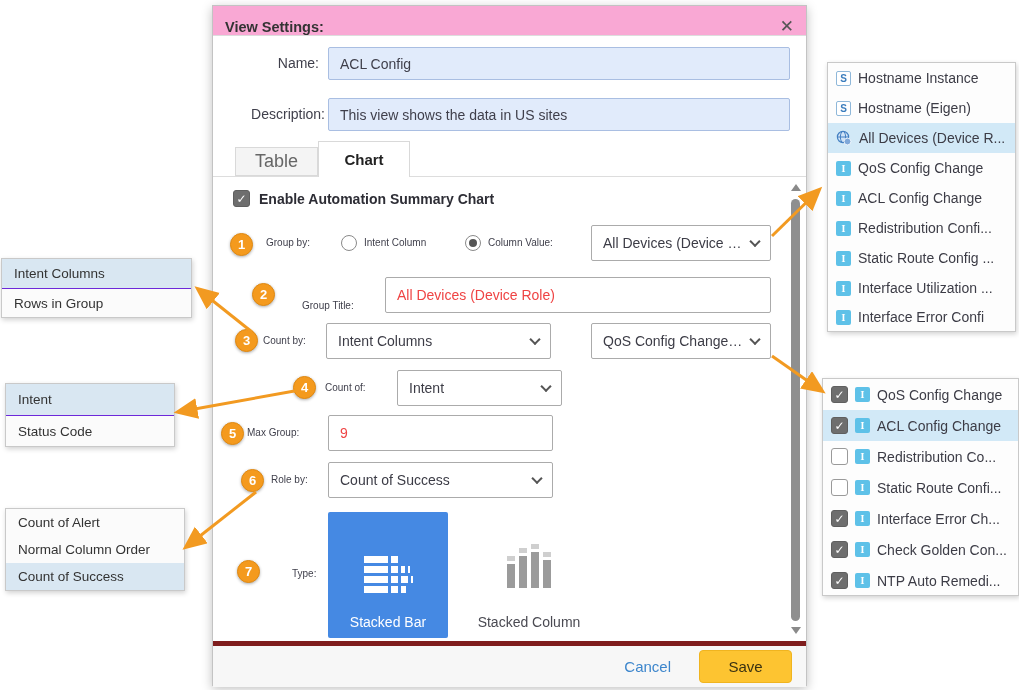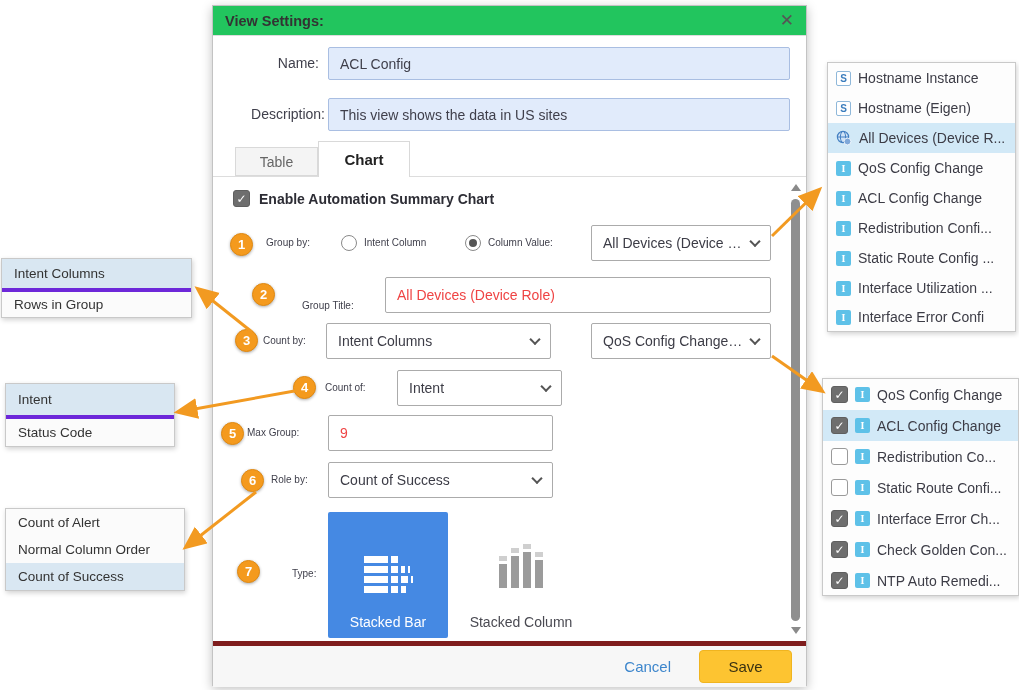--- a/index.html
+++ b/index.html
@@ -6,21 +6,21 @@
   html,body { width:1019px; height:690px; background:#ffffff;
     font-family:"Liberation Sans","DejaVu Sans",sans-serif; }
   #stage { position:relative; width:1019px; height:690px; overflow:hidden; background:#fff; }
 
   
   .panel { position:absolute; background:#fbfbfb; border:1px solid #c9c9c9;
     box-shadow:1px 2px 5px rgba(0,0,0,.18); z-index:3; }
   .p-item { display:flex; align-items:center; padding:0 12px; font-size:13.5px; color:#333;
     background:#fbfbfb; cursor:default; }
   .p-item.hl { background:#d9e7f2; }
-  .panel .sep { border-top:4px solid #6d28d9; }
+  .panel .sep { border-top:1px solid #6d28d9; }
 
   
   .rpanel { position:absolute; background:#fdfdfd; border:1px solid #c9c9c9;
     box-shadow:1px 2px 5px rgba(0,0,0,.18); z-index:3; }
   .r-item { display:flex; align-items:center; gap:7px; padding:0 8px; font-size:14px; color:#3c3c46;
     white-space:nowrap; overflow:hidden; }
   .r-item.hl { background:#d2e9f7; }
 
   .ibadge { width:15px; height:15px; flex:0 0 15px; background:#5ec1e8; color:#fff; border-radius:2px;
     font-size:10px; font-weight:bold; display:flex; align-items:center; justify-content:center;
@@ -37,59 +37,59 @@
 
   
   .rdo { width:16px; height:16px; border-radius:50%; border:1.5px solid #8a8a8a; background:#fff;
     position:relative; flex:0 0 16px; }
   .rdo.on::after { content:""; position:absolute; left:3px; top:3px; width:8px; height:8px;
     border-radius:50%; background:#555; }
 
   
   #dlg { position:absolute; left:212px; top:5px; width:595px; height:681px; background:#fff;
     border:1px solid #c3c3c3; box-shadow:0 3px 10px rgba(0,0,0,.25); z-index:2; }
-  #titlebar { position:absolute; left:0; top:0; width:100%; height:30px; background:#22c55e;
-    border-bottom:1px solid #ddd; display:flex; align-items:center; justify-content:space-between;
+  #titlebar { position:absolute; left:0; top:0; width:100%; height:30px; background:#f9a8d4;
+    border-bottom:1px solid #ddd; display:flex; align-items:flex-end; justify-content:space-between;
     padding:0 12px; }
   #titlebar .t { font-size:14.5px; font-weight:bold; color:#333; }
   #close-x { font-size:17px; color:#555; cursor:pointer; line-height:1; }
 
   .flabel { position:absolute; font-size:14px; color:#3f3f4b; text-align:right; }
   .blue-input { position:absolute; background:#e1ebfb; border:1px solid #a9bee2; border-radius:2px;
     font-size:14px; color:#3f3f4b; display:flex; align-items:center; padding:0 11px; }
   .white-input { position:absolute; background:#fff; border:1px solid #ababab; border-radius:2px;
     font-size:14px; color:#ef4444; display:flex; align-items:center; padding:0 11px; }
   .select { position:absolute; background:#fff; border:1px solid #ababab; border-radius:2px;
     font-size:14px; color:#3c3c46; display:flex; align-items:center; padding:0 26px 0 11px; cursor:pointer; }
   .select .txt { white-space:nowrap; overflow:hidden; text-overflow:ellipsis; }
   .chev { position:absolute; right:11px; top:50%; width:8px; height:8px;
     border-right:2px solid #555; border-bottom:2px solid #555;
     transform:translateY(-70%) rotate(45deg); }
 
   
-  .tab { position:absolute; display:flex; align-items:center; justify-content:center; font-size:14px; }
+  .tab { position:absolute; display:flex; align-items:center; justify-content:center; font-size:18px; }
   #tab-table { left:22px; top:141px; width:83px; height:29px; background:#f4f4f4;
     border:1px solid #d9d9d9; color:#666; z-index:3; cursor:pointer; }
   #tab-chart { left:105px; top:135px; width:92px; height:36px; background:#fff;
     border:1px solid #d9d9d9; border-bottom:none; color:#222; font-weight:bold; font-size:15px;
     z-index:5; cursor:pointer; }
   #tab-divider { position:absolute; left:0; top:170px; width:100%; border-top:1px solid #ddd; z-index:4; }
 
   .badge { position:absolute; width:23px; height:23px; border-radius:50%; background:#f49a1e;
     border:1px solid #e08912; box-shadow:0 1px 3px rgba(0,0,0,.3); color:#fff; font-size:13px;
     font-weight:bold; display:flex; align-items:center; justify-content:center; z-index:6; }
 
   .rowlab { position:absolute; font-size:10px; color:#3f3f4b; }
 
   
   #tile-bar { position:absolute; left:115px; top:506px; width:120px; height:126px; background:#4589e3;
     border-radius:2px; display:flex; flex-direction:column; align-items:center; justify-content:flex-end;
     padding-bottom:8px; cursor:pointer; }
   #tile-bar .lab { color:#fff; font-size:14px; margin-top:10px; }
-  #tile-col { position:absolute; left:243px; top:506px; width:130px; height:126px;
+  #tile-col { position:absolute; left:251px; top:506px; width:130px; height:126px;
     display:flex; flex-direction:column; align-items:center; justify-content:flex-end;
     padding-bottom:8px; cursor:pointer; }
   #tile-col .lab { color:#4a4a52; font-size:14px; margin-top:10px; }
   .tile-icon { margin-bottom:2px; }
 
   
   #sbar { position:absolute; left:576px; top:175px; width:14px; height:460px; z-index:5; }
   #sbar .up { position:absolute; top:3px; left:2px; width:0; height:0;
     border-left:5px solid transparent; border-right:5px solid transparent; border-bottom:7px solid #8a8a8a; }
   #sbar .thumb { position:absolute; top:18px; left:2px; width:9px; height:422px; background:#8f8f8f; border-radius:5px; }

